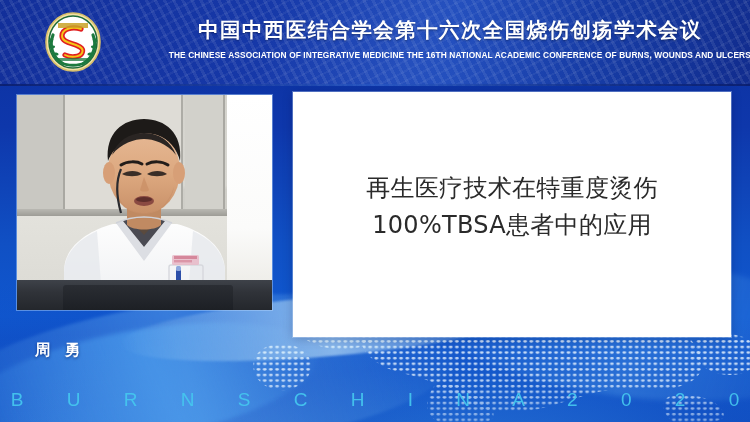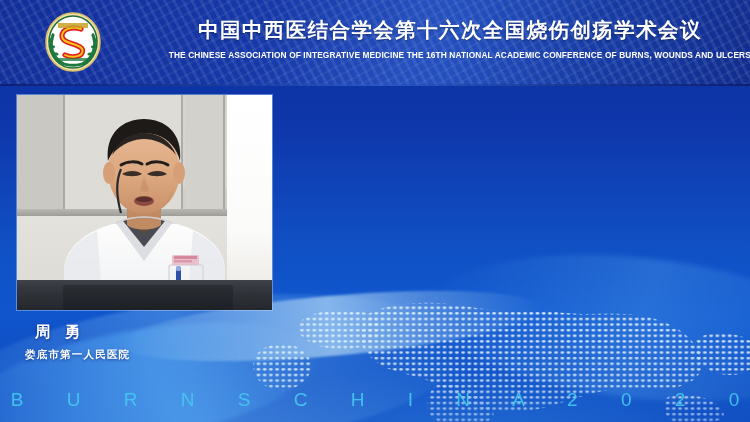--- a/index.html
+++ b/index.html
@@ -133,21 +133,21 @@
     position: absolute; left: 0; bottom: 0; width: 255px; height: 30px;
     background: linear-gradient(180deg, #3e4249 0%, #303339 40%, #24272c 100%);
   }
   #vp-desk2 {
     position: absolute; left: 46px; bottom: 0; width: 170px; height: 25px;
     background: linear-gradient(180deg,#2a2d33,#1d2025);
     border-radius: 3px 3px 0 0;
   }
 
   
-  #caption { position: absolute; left: 18px; top: 322px; width: 250px; }
+  #caption { position: absolute; left: 18px; top: 340px; width: 250px; }
   #spk-name {
     font-size: 15.5px; font-weight: bold; color: #ffffff;
     letter-spacing: 5px; line-height: 20px;
     text-shadow: 0 1px 3px rgba(0,25,90,0.65);
     padding-left: 17px;
   }
   #spk-org {
     margin-top: 5px;
     font-size: 10.5px; font-weight: bold; color: #ffffff;
     letter-spacing: 1.2px; line-height: 14px;
@@ -347,21 +347,23 @@
         <path d="M99,128 C108,124 118,122 127,122 C136,122 146,124 155,128" fill="none" stroke="#d0d2d8" stroke-width="1.6"></path>
       </svg>
     </div>
 
     <div id="vp-desk"></div>
     <div id="vp-desk2"></div>
   </div>
 
   <div id="caption">
     <div id="spk-name">周 勇</div>
-    <div id="spk-org">娄底市第一人民医院</div>
-  </div>
-
+  </div>
+
+  <div id="slide">
+    <div id="slide-title">再生医疗技术在特重度烫伤100%TBSA患者中的应用</div>
+  </div>
 
   <div id="footer-mark">
     <div id="footer-text">B U R N S   C H I N A   2 0 2 0</div>
   </div>
 
 </div>
 
 </body></html>

